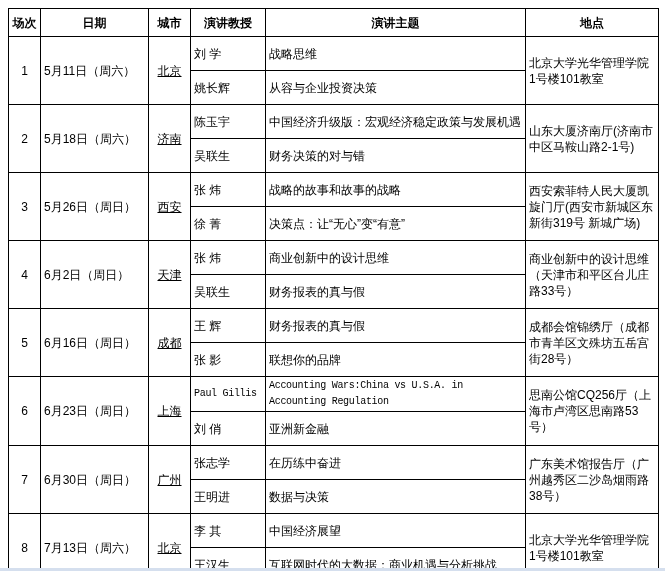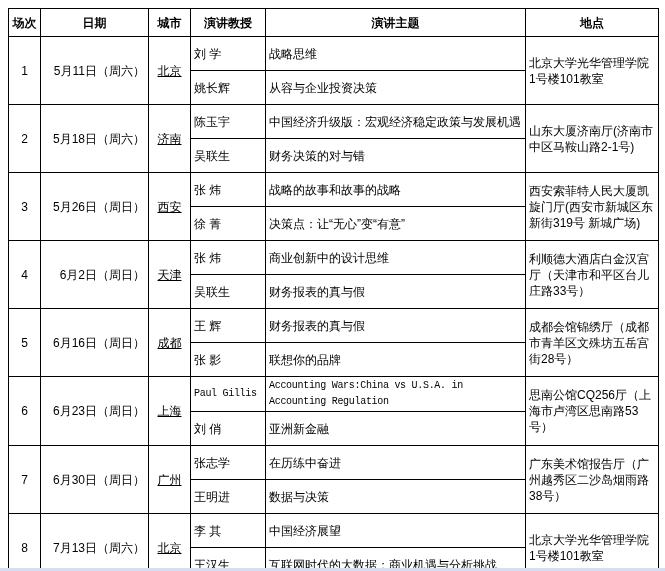--- a/index.html
+++ b/index.html
@@ -42,21 +42,21 @@
   table.schedule th {
     height: 25px;
     font-weight: bold;
     text-align: center;
     font-size: 12px;
   }
   td.c-session {
     text-align: center;
   }
   td.c-date {
-    text-align: right;
+    text-align: left;
     padding-left: 4px;
   }
   td.c-city {
     text-align: center;
     text-decoration: underline;
   }
   td.c-speaker {
     height: 31px;
     text-align: left;
   }
@@ -146,21 +146,21 @@
         <td class="c-speaker">徐 菁</td>
         <td class="c-topic">决策点：让“无心”变“有意”</td>
       </tr>
 
       <tr>
         <td class="c-session" rowspan="2">4</td>
         <td class="c-date" rowspan="2">6月2日（周日）</td>
         <td class="c-city" rowspan="2">天津</td>
         <td class="c-speaker">张 炜</td>
         <td class="c-topic">商业创新中的设计思维</td>
-        <td class="c-venue" rowspan="2">利顺德大酒店白金汉宫厅（天津市和平区台儿庄路33号）</td>
+        <td class="c-venue" rowspan="2">商业创新中的设计思维（天津市和平区台儿庄路33号）</td>
       </tr>
       <tr>
         <td class="c-speaker">吴联生</td>
         <td class="c-topic">财务报表的真与假</td>
       </tr>
 
       <tr>
         <td class="c-session" rowspan="2">5</td>
         <td class="c-date" rowspan="2">6月16日（周日）</td>
         <td class="c-city" rowspan="2">成都</td>

